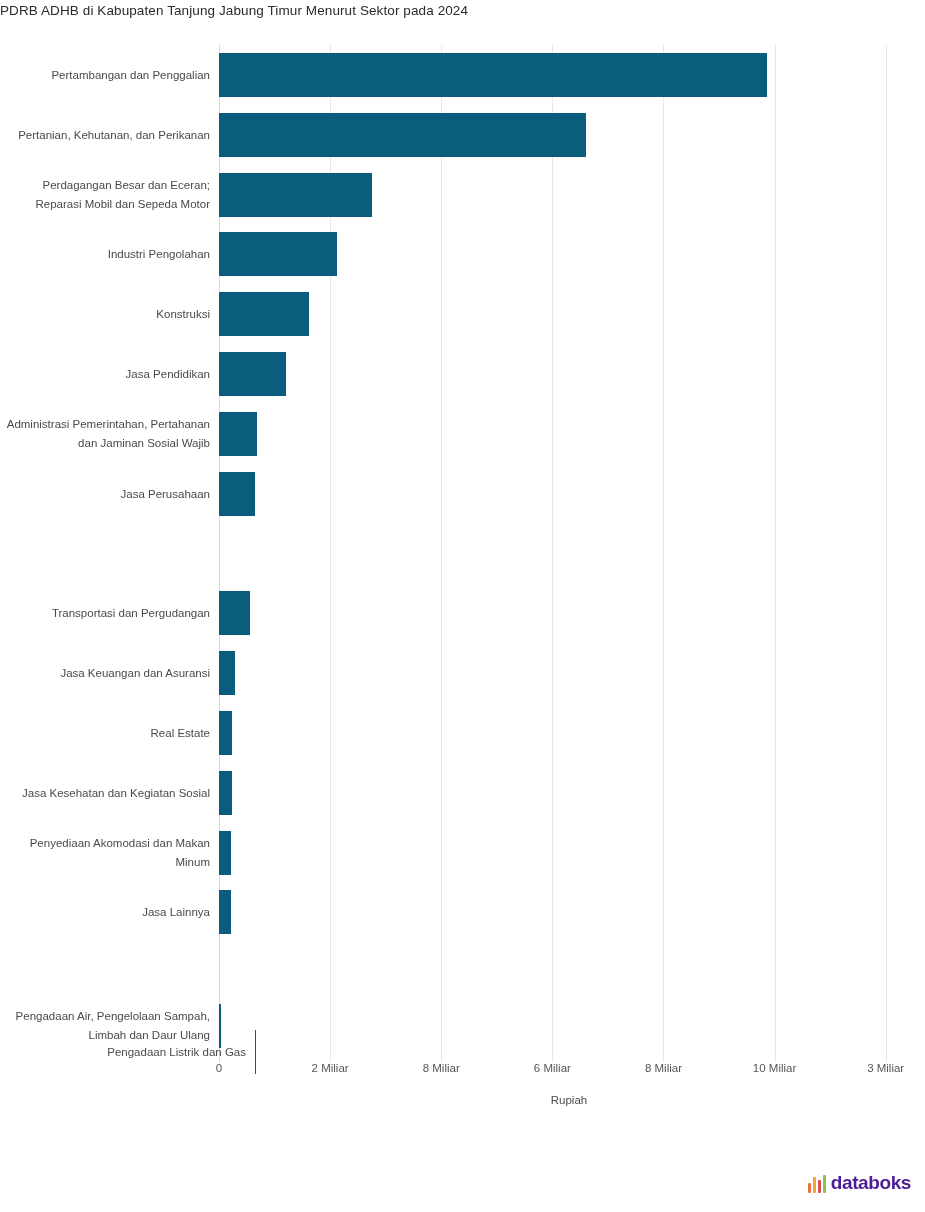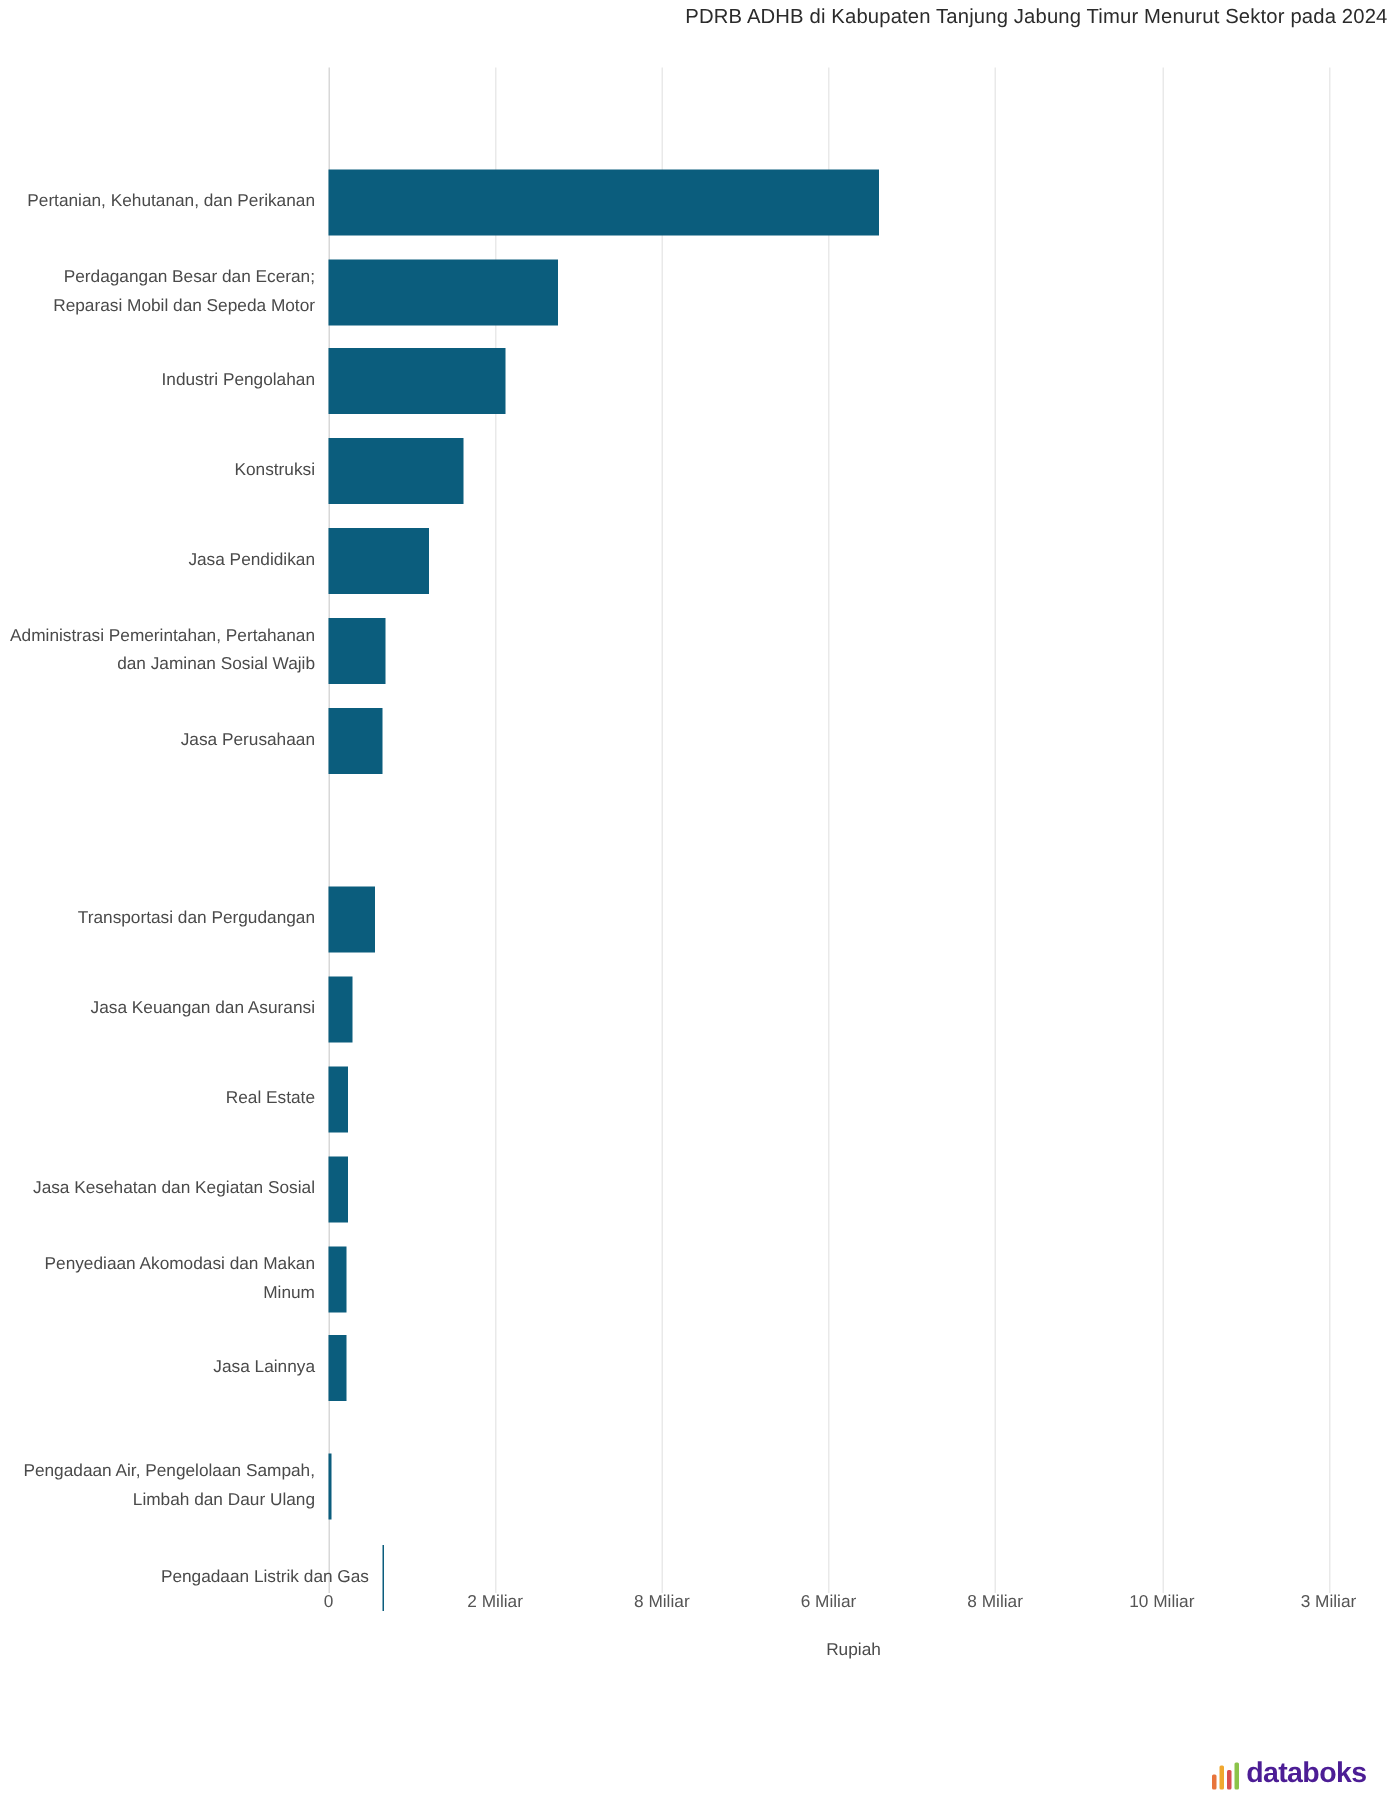--- a/index.html
+++ b/index.html
@@ -6,21 +6,21 @@
   body{
     width:925px;height:1212px;
     background:#ffffff;
     font-family:"Liberation Sans", sans-serif;
     position:relative;
     overflow:hidden;
   }
   #chart-title{
     position:absolute;
     left:0;top:0;width:925px;
-    text-align:right;
+    text-align:left;
     font-size:13.5px;
     color:#2b2b2b;
     padding-top:3px;
     letter-spacing:.1px;
   }
   #plot{
     position:absolute;
     left:219px;
     top:45px;
     width:700px;
@@ -117,20 +117,24 @@
   <div id="gridlines">
       <div class="gridline axis-zero" style="left: 0px;"></div>
       <div class="gridline" style="left: 111.111px;"></div>
       <div class="gridline" style="left: 222.222px;"></div>
       <div class="gridline" style="left: 333.333px;"></div>
       <div class="gridline" style="left: 444.444px;"></div>
       <div class="gridline" style="left: 555.556px;"></div>
       <div class="gridline" style="left: 666.667px;"></div>
     </div>
   <div id="rows">
+      <div class="row" style="top: 0px; height: 59.8235px;">
+        <div class="ylabel">Pertambangan dan Penggalian</div>
+        <div class="bar" style="width: 548.333px; background: rgb(11, 93, 125);"></div>
+      </div>
       <div class="row" style="top: 59.8235px; height: 59.8235px;">
         <div class="ylabel">Pertanian, Kehutanan, dan Perikanan</div>
         <div class="bar" style="width: 366.667px; background: rgb(11, 93, 125);"></div>
       </div>
       <div class="row" style="top: 119.647px; height: 59.8235px;">
         <div class="ylabel">Perdagangan Besar dan Eceran; Reparasi Mobil dan Sepeda Motor</div>
         <div class="bar" style="width: 153.333px; background: rgb(11, 93, 125);"></div>
       </div>
       <div class="row" style="top: 179.471px; height: 59.8235px;">
         <div class="ylabel">Industri Pengolahan</div>
@@ -169,21 +173,21 @@
         <div class="bar" style="width: 12.7778px; background: rgb(11, 93, 125);"></div>
       </div>
       <div class="row" style="top: 777.706px; height: 59.8235px;">
         <div class="ylabel">Penyediaan Akomodasi dan Makan Minum</div>
         <div class="bar" style="width: 12.2222px; background: rgb(11, 93, 125);"></div>
       </div>
       <div class="row" style="top: 837.529px; height: 59.8235px;">
         <div class="ylabel">Jasa Lainnya</div>
         <div class="bar" style="width: 11.6667px; background: rgb(11, 93, 125);"></div>
       </div>
-      <div class="row" style="top: 916px; height: 59.8235px; text-decoration: underline;">
+      <div class="row" style="top: 951px; height: 59.8235px; text-decoration: underline;">
         <div class="ylabel">Pengadaan Air, Pengelolaan Sampah, Limbah dan Daur Ulang</div>
         <div class="bar" style="width: 1.66667px; background: rgb(11, 93, 125);"></div>
       </div>
       <div class="row" style="top: 977px; height: 59.8235px; padding-left: 36px;">
         <div class="ylabel">Pengadaan Listrik dan Gas</div>
         <div class="bar" style="width: 0.8px; background: rgb(11, 93, 125);"></div>
       </div>
     </div>
 </div>
 

